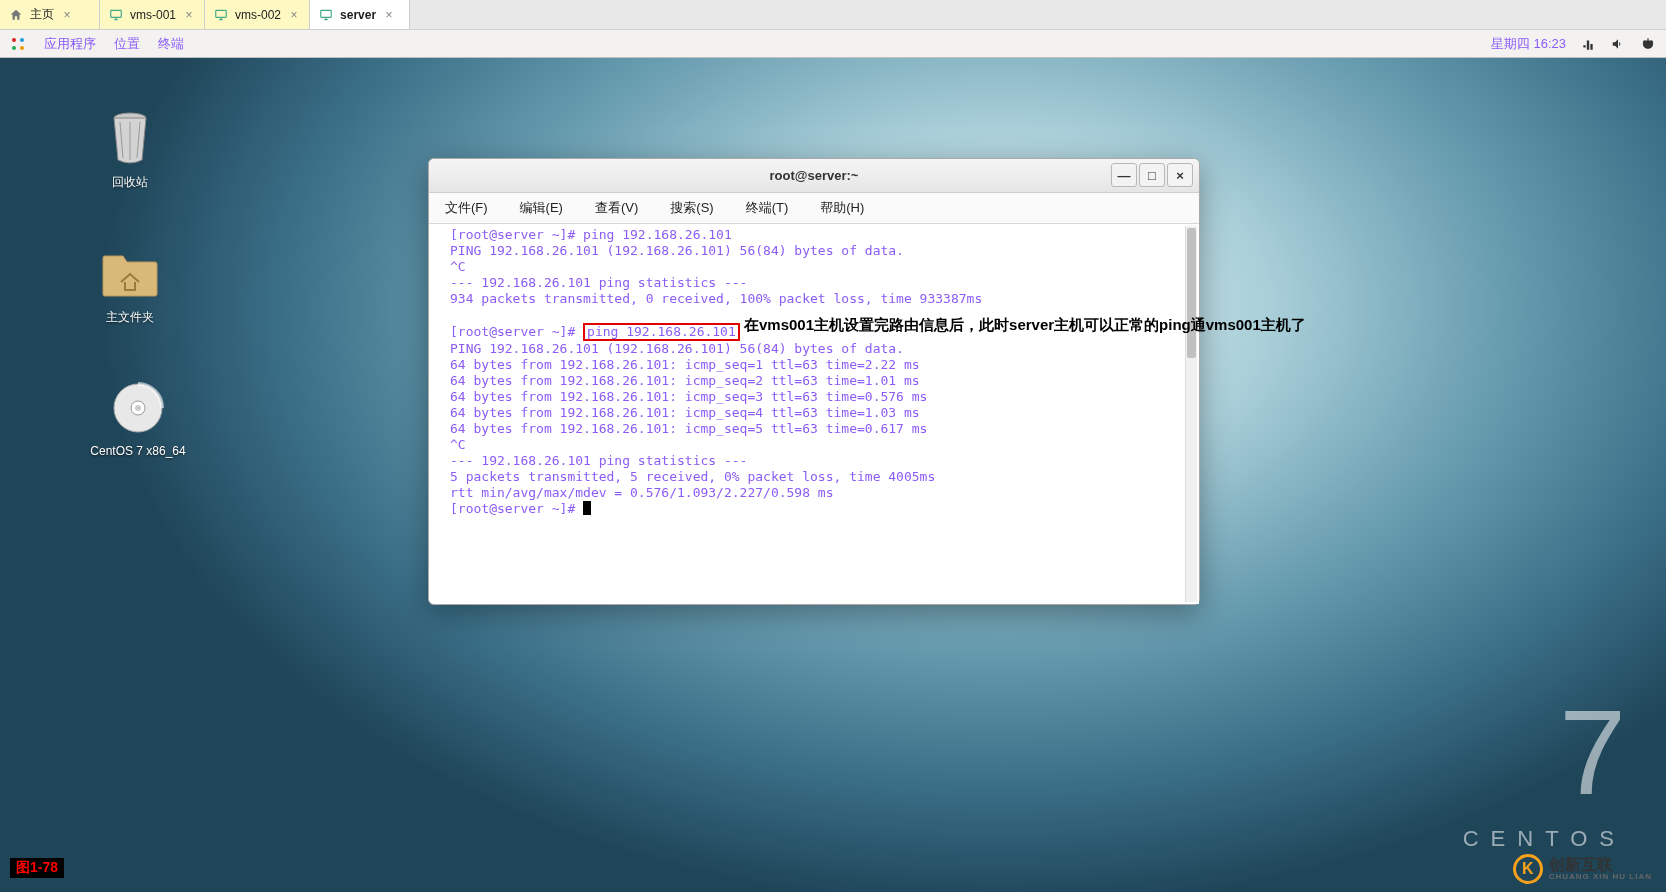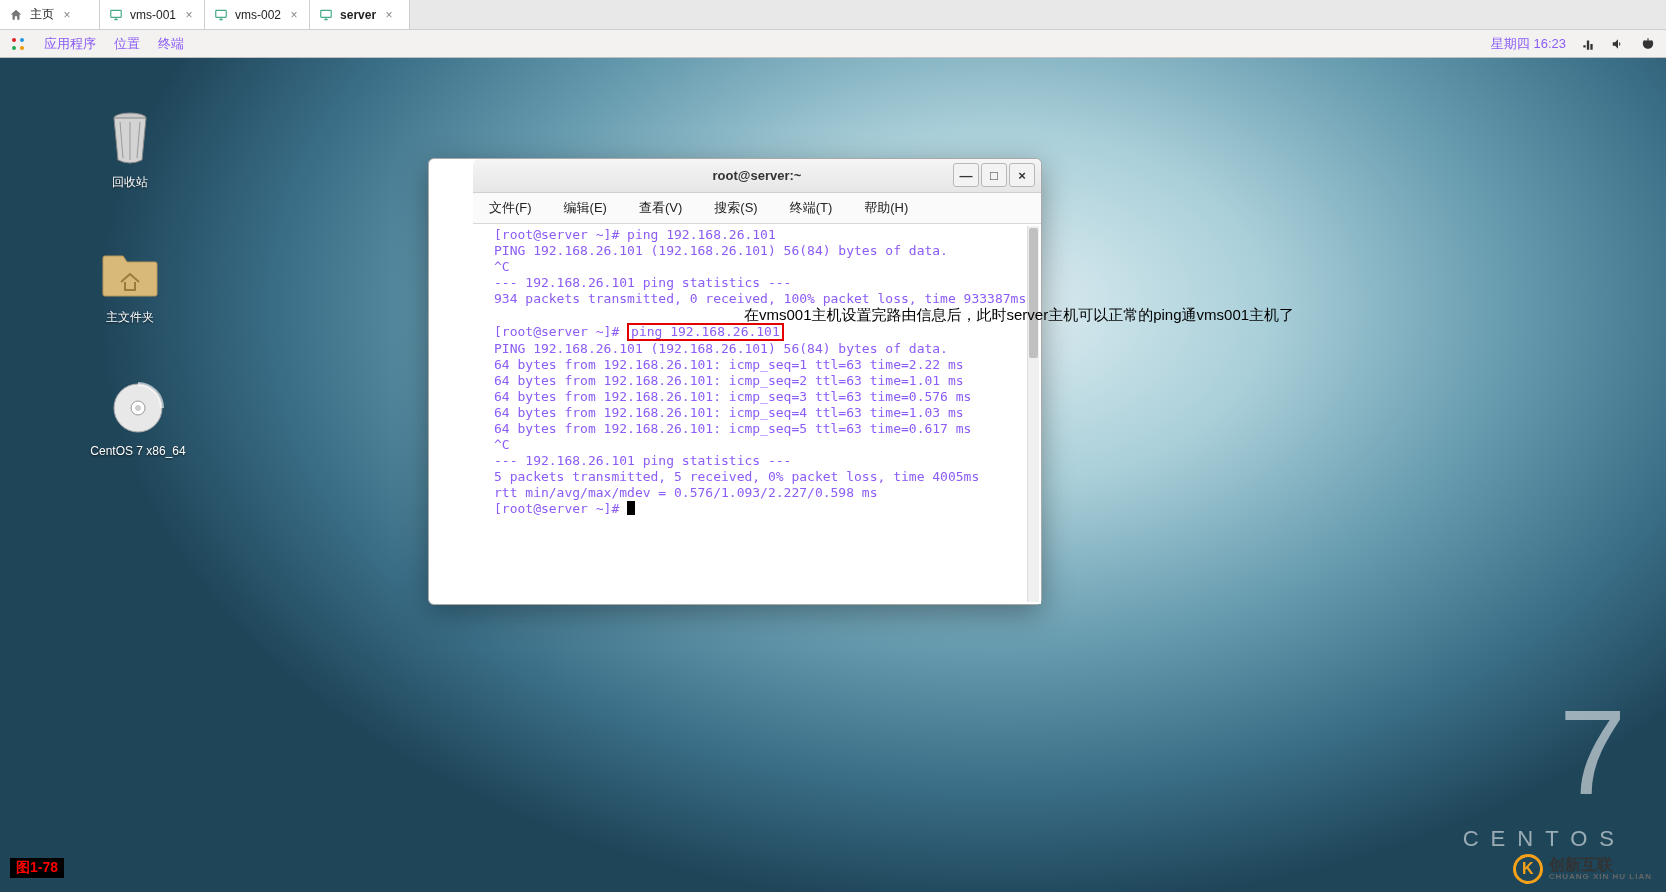--- a/index.html
+++ b/index.html
@@ -16,21 +16,21 @@
     height: 30px;
     background: #e8e8e8;
     display: flex;
     align-items: stretch;
     border-bottom: 1px solid #cfcfcf;
   }
   .tab {
     display: flex; align-items: center;
     padding: 0 8px;
     border-right: 1px solid #cfcfcf;
-    background: #ffffff;
+    background: #fef9c3;
     gap: 6px;
     height: 100%;
     cursor: pointer;
     min-width: 100px;
   }
   .tab.active { background: #ffffff; }
   .tab .icon { width: 16px; height: 16px; display:flex; align-items:center; justify-content:center; }
   .tab .label { font-size: 12px; color: #222; }
   .tab .close { color:#888; font-size:12px; width:14px; text-align:center; }
   .home-icon svg, .monitor-icon svg { display:block; }
@@ -67,26 +67,25 @@
   .centos-wm .seven { font-size:120px; font-weight:100; line-height:0.8; font-family: "Segoe UI Light", sans-serif; }
   .centos-wm .word { font-size:22px; letter-spacing:12px; font-family: sans-serif; margin-top:26px; }
 
   
   .dicon { position:absolute; width:100px; text-align:center; color:#fff; font-size:12px; text-shadow:0 1px 2px rgba(0,0,0,0.7); cursor:pointer; }
   .dicon .iimg { width:60px; height:60px; margin:0 auto 6px; display:flex; align-items:center; justify-content:center; }
 
   
   .termwin {
     position:absolute; left:428px; top:100px;
-    width:614px;
+    width:772px;
     background:#fff;
     border:1px solid #a9a9a9;
     border-radius:6px;
     box-shadow:0 8px 30px rgba(0,0,0,0.35);
-    padding-left:44px;
   }
   .termwin .titlebar {
     height:34px; display:flex; align-items:center; justify-content:center;
     background: linear-gradient(#f5f5f5,#e6e6e6);
     border-bottom:1px solid #cfcfcf;
     border-radius:6px 6px 0 0;
     position:relative;
     font-size:13px; font-weight:bold; color:#333;
   }
   .winbtns { position:absolute; right:6px; top:4px; display:flex; gap:2px; }
@@ -103,22 +102,22 @@
     position:relative;
     margin-left:15px;
   }
   .redbox { border:2px solid #e30000; padding:0 2px; display:inline-block; line-height:14px; }
   .cursorblk { display:inline-block; width:8px; height:14px; background:#000; vertical-align:-2px; }
   .scrollbar { position:absolute; right:2px; top:2px; bottom:2px; width:12px; background:#f0f0f0; border-left:1px solid #dcdcdc; }
   .scrollbar .thumb { position:absolute; left:1px; right:1px; top:2px; height:130px; background:#c0c0c0; border-radius:2px; }
 
   
   .annot {
-    position:absolute; left:744px; top:248px;
-    font-weight:normal; color:#000; font-size:15px;
+    position:absolute; left:744px; top:258px;
+    font-weight:bold; color:#000; font-size:15px;
     white-space:nowrap;
     text-align:center;
   }
   
   .figlabel {
     position:absolute; left:10px; bottom:14px;
     color:#ff0000; background:#000; padding:1px 6px;
     font-size:14px; font-weight:bold;
   }
   

